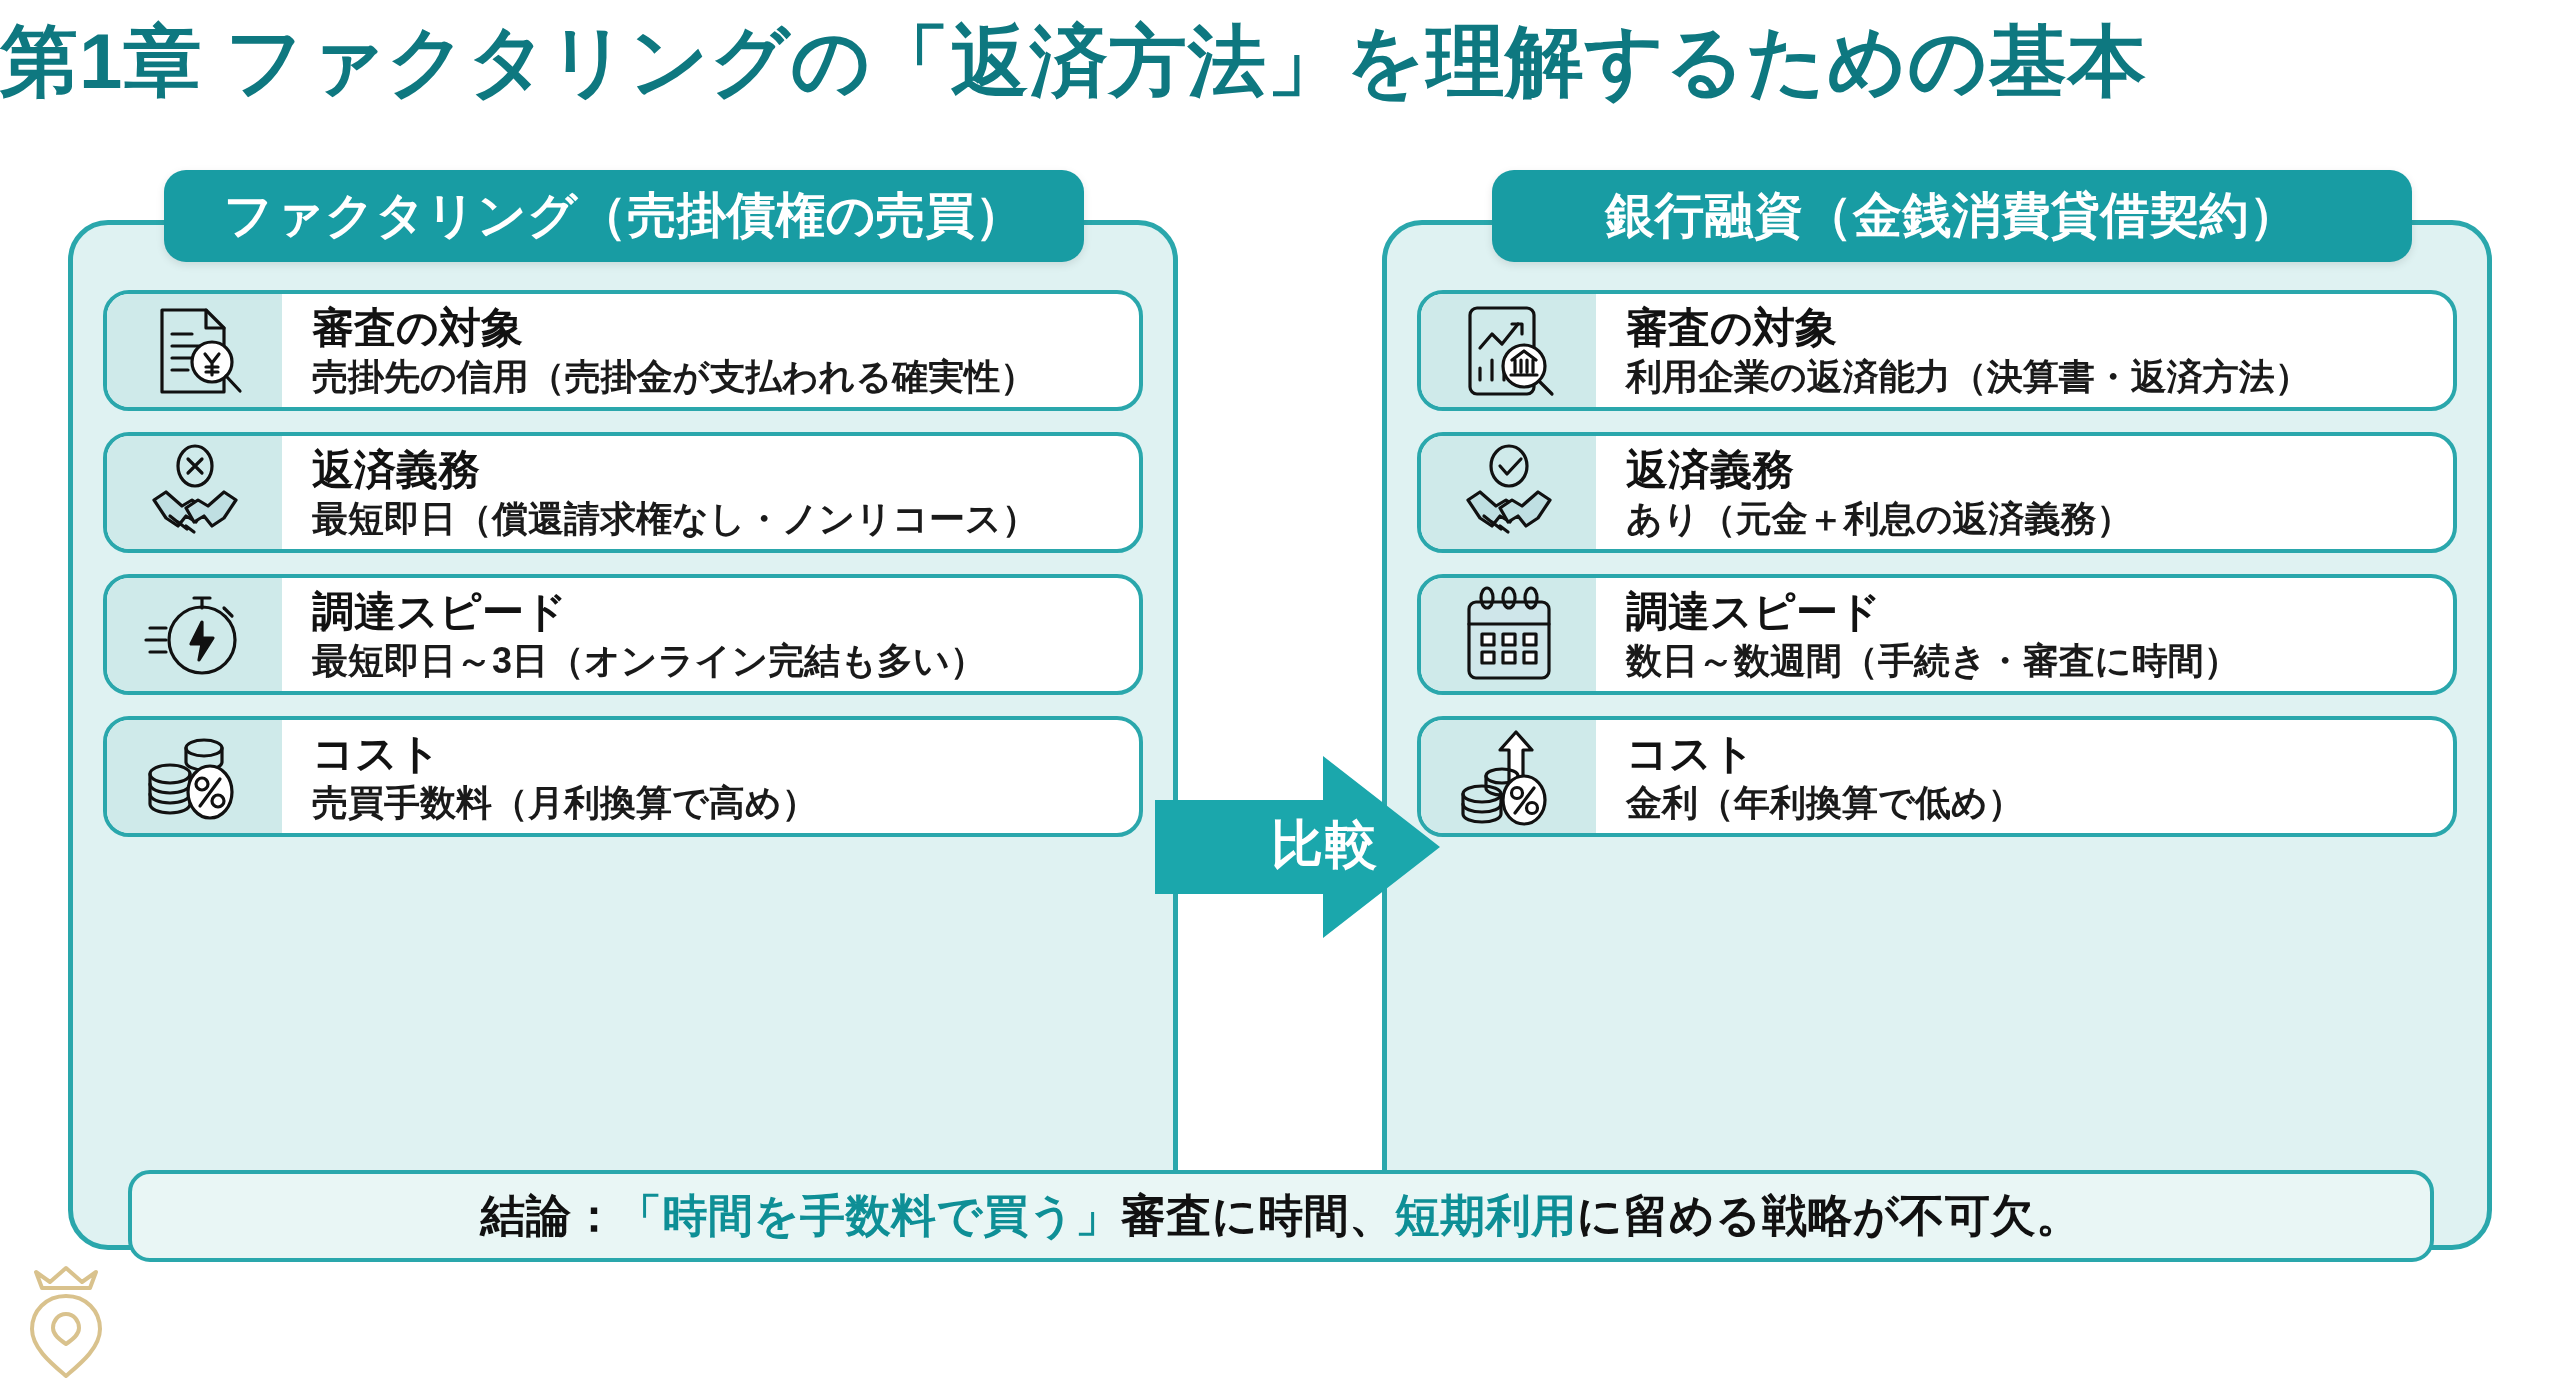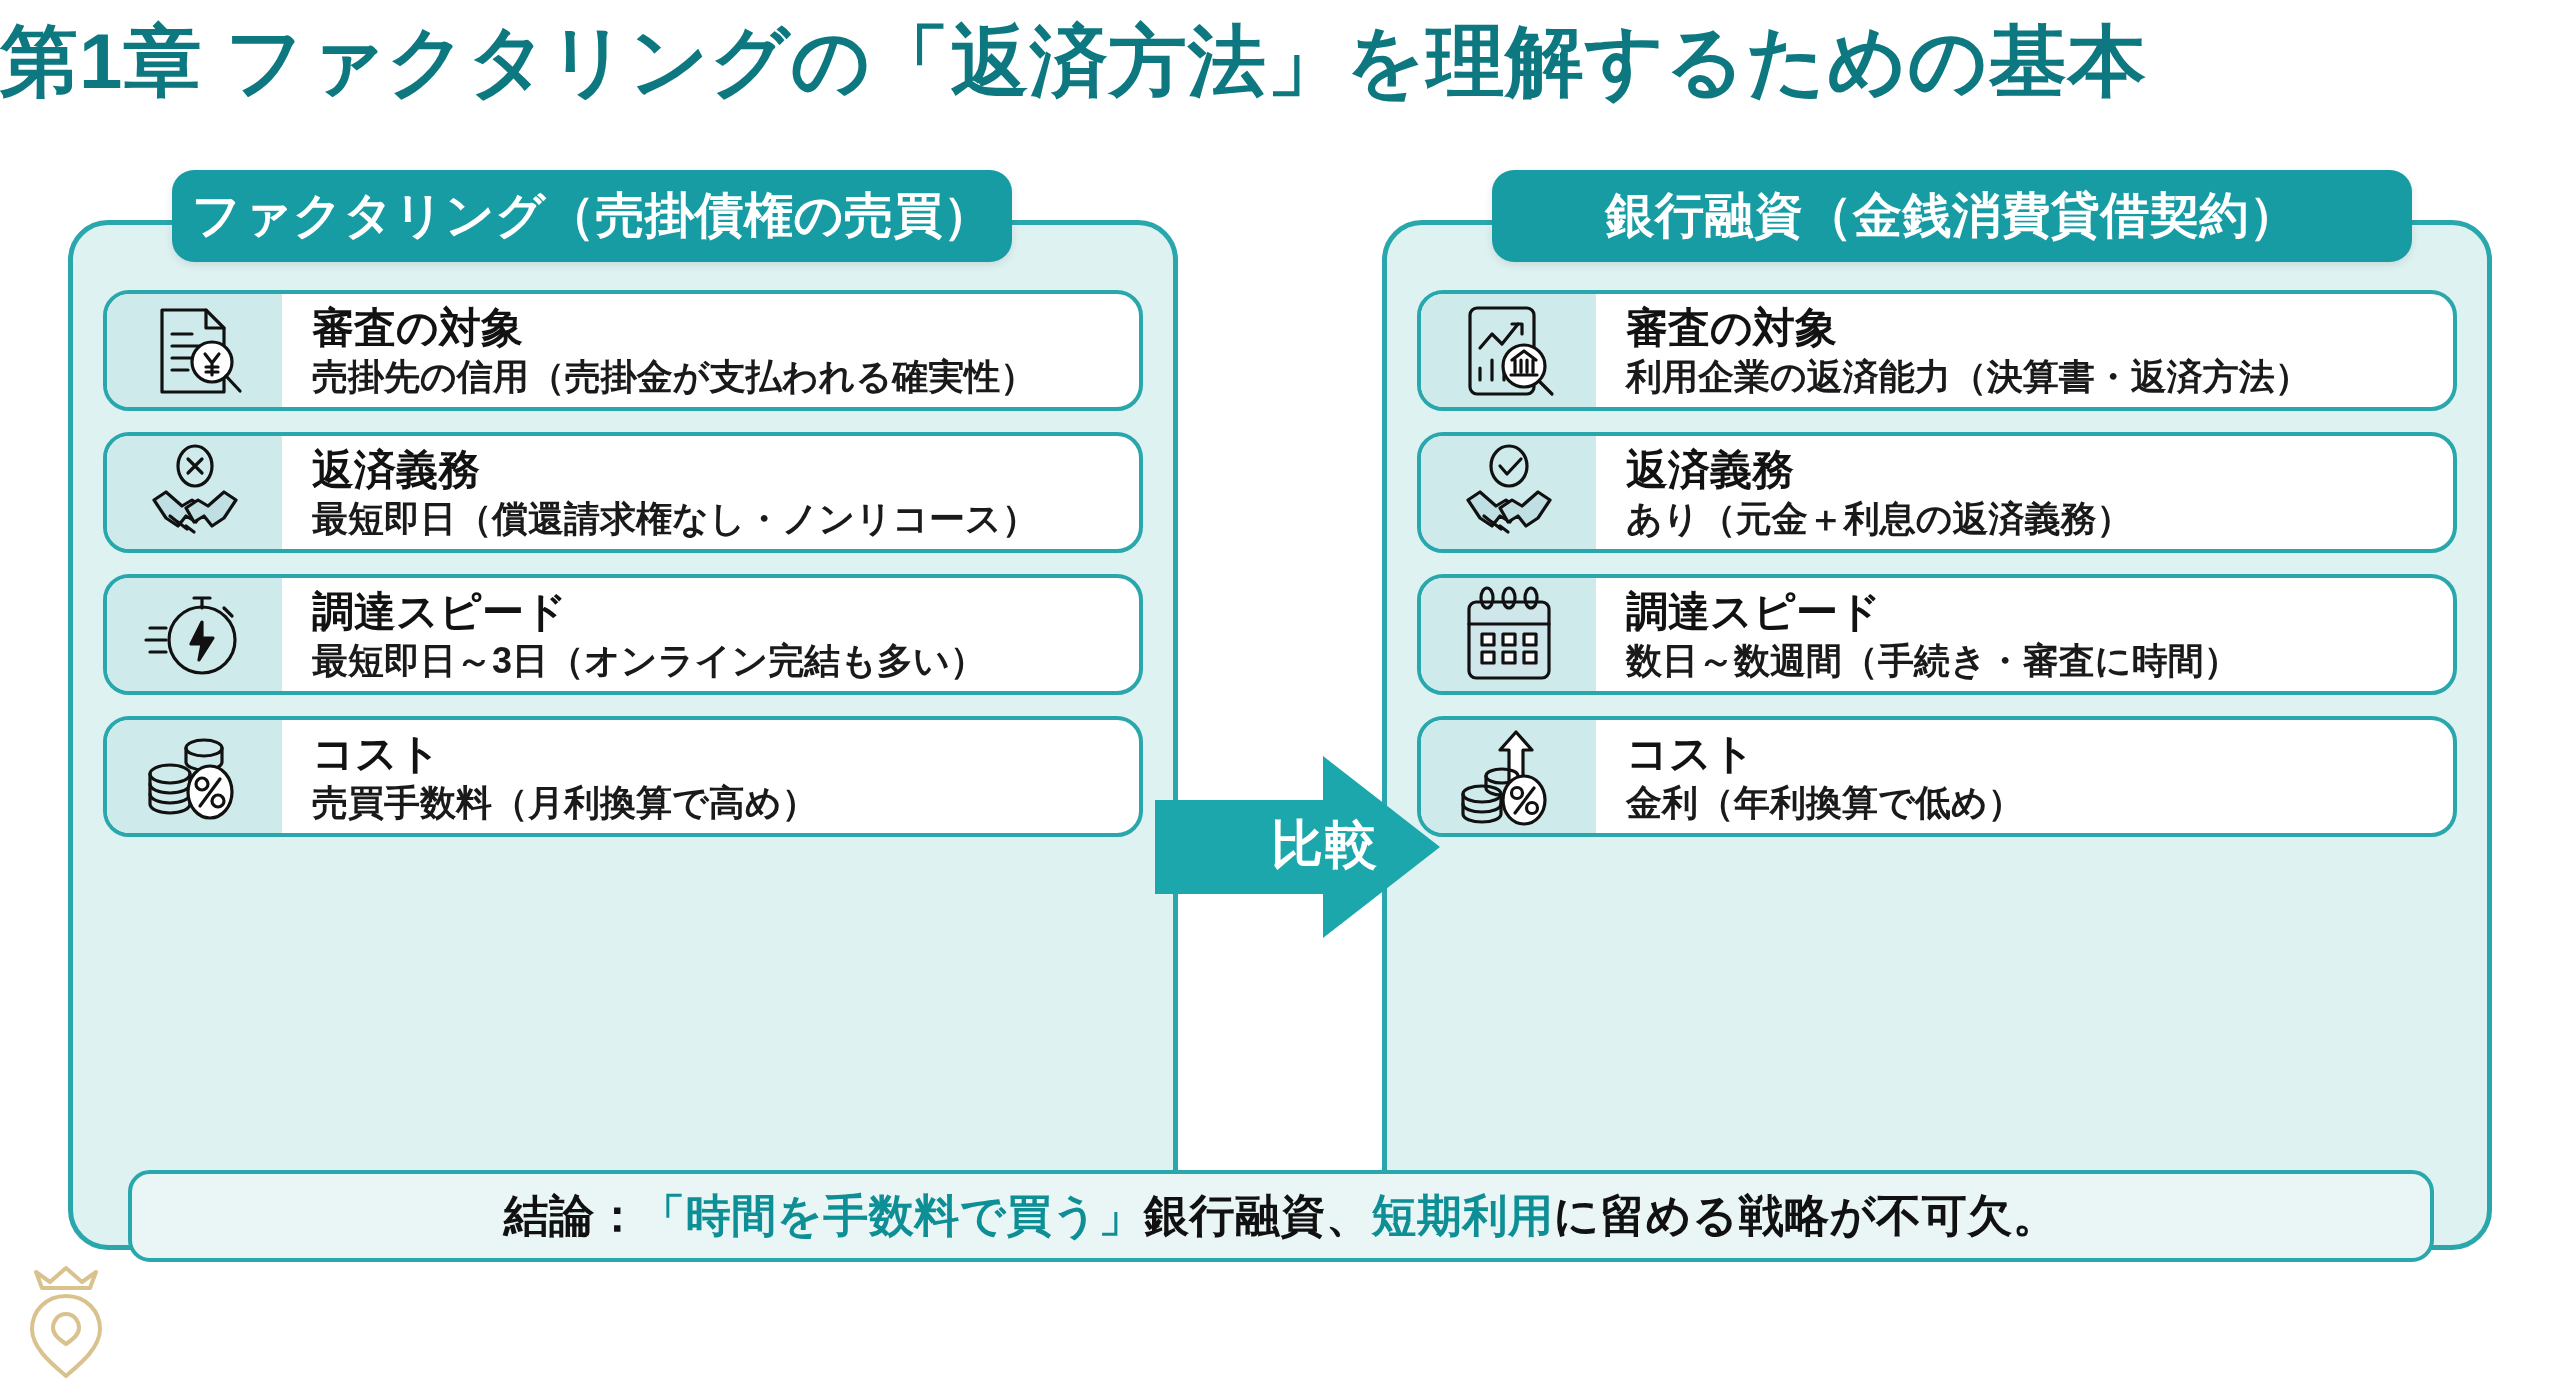--- a/index.html
+++ b/index.html
@@ -68,21 +68,21 @@
     top: 0px;
     height: 92px;
     border-radius: 22px;
     background: #189ca3;
     display: flex;
     align-items: center;
     justify-content: center;
     z-index: 6;
     box-shadow: 0 3px 8px rgba(0,0,0,0.10);
   }
-  .col-badge-left  { left: 172px;  width: 840px; }
+  .col-badge-left  { left: 164px;  width: 920px; }
   .col-badge-right { left: 1492px; width: 920px; }
   .col-badge-text {
     color: #ffffff;
     font-size: 49px;
     font-weight: 700;
     white-space: nowrap;
     letter-spacing: 0.5px;
   }
 
   
@@ -382,21 +382,21 @@
 
   <div class="arrow-wrap">
     <svg width="285" height="210" viewBox="0 0 285 210" aria-hidden="true">
       <path d="M0 58 H168 V14 L285 105 L168 196 V152 H0 Z" fill="#1ba7ac"></path>
     </svg>
     <div class="arrow-label">比較</div>
   </div>
 
   <div class="conclusion">
     <div class="conclusion-text">
-      <span>結論：</span><span class="hl">「時間を手数料で買う」</span><span>銀行融資、</span><span class="hl">短期利用</span><span>に留める戦略が不可欠。</span>
+      <span>結論：</span><span class="hl">「時間を手数料で買う」</span><span>審査に時間、</span><span class="hl">短期利用</span><span>に留める戦略が不可欠。</span>
     </div>
   </div>
 
 </div>
 
 <div class="logo">
   <div class="logo-mark">
     <svg width="96" height="120" viewBox="0 0 96 120" fill="none" stroke="#d9c28d" stroke-width="4" stroke-linecap="round" stroke-linejoin="round">
       <path d="M20 26 L14 10 L28 20 L44 6 L60 20 L74 10 L68 26 Z"></path>
       <path d="M44 34 C24 34 10 49 10 67 C10 86 30 102 44 114 C58 102 78 86 78 67 C78 49 64 34 44 34 Z"></path>

